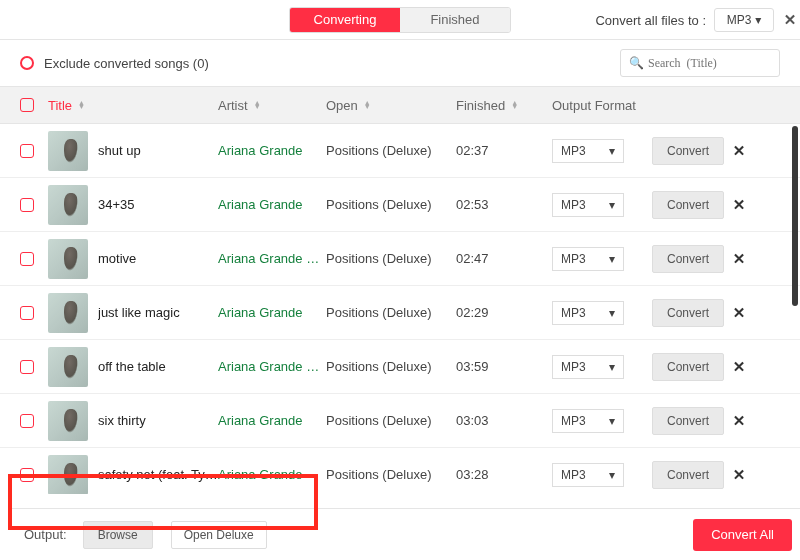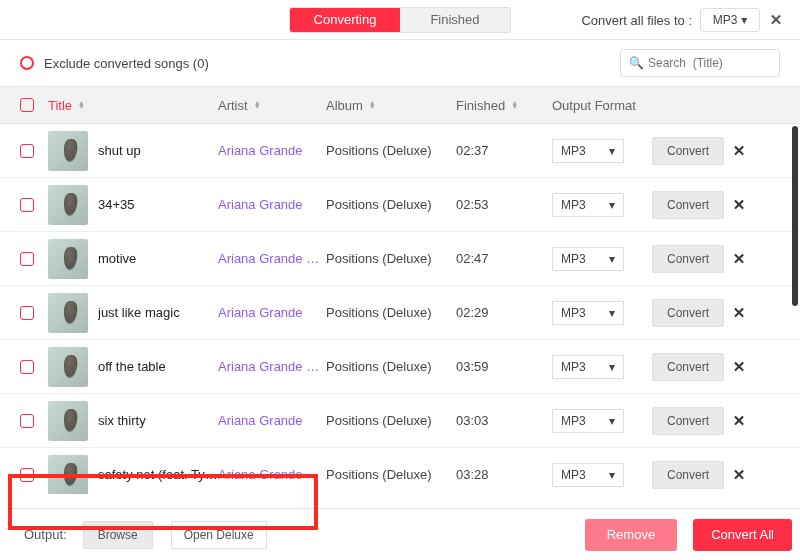--- a/index.html
+++ b/index.html
@@ -2,47 +2,47 @@
 <html><head>
 <meta charset="utf-8">
 <style>
   * { box-sizing: border-box; margin: 0; padding: 0; font-family: -apple-system, "Segoe UI", Arial, sans-serif; }
   body { width: 800px; height: 560px; background: #fff; font-size: 13px; color: #333; overflow: hidden; }
 
   .top-bar { position: relative; height: 40px; border-bottom: 1px solid #e5e5e5; display: flex; align-items: center; justify-content: center; }
   .tabs { display: flex; height: 26px; border: 1px solid #ddd; border-radius: 3px; overflow: hidden; }
   .tab { width: 110px; display: flex; align-items: center; justify-content: center; cursor: pointer; background: #f1f1f1; color: #666; }
   .tab.active { background: #ff2e44; color: #fff; }
-  .convert-all-wrap { position: absolute; right: 16px; top: 0; height: 40px; display: flex; align-items: center; gap: 8px; color: #444; }
+  .convert-all-wrap { position: absolute; right: 2px; top: 0; height: 40px; display: flex; align-items: center; gap: 8px; color: #444; }
   .fmt-select { height: 24px; width: 60px; border: 1px solid #ddd; border-radius: 3px; display: flex; align-items: center; justify-content: center; gap: 4px; cursor: pointer; background: #fff; font-size: 12px; }
   .close-x { width: 16px; text-align: center; cursor: pointer; font-weight: bold; font-size: 15px; color: #555; }
 
   .filter-row { height: 46px; display: flex; align-items: center; padding: 0 20px; justify-content: space-between; gap: 48px; }
   .exclude { display: flex; align-items: center; gap: 10px; color: #444; }
   .radio-circle { width: 14px; height: 14px; border: 2px solid #ff2e44; border-radius: 50%; }
   .search-box { width: 160px; height: 28px; border: 1px solid #ddd; border-radius: 3px; display: flex; align-items: center; padding: 0 8px; color: #999; gap: 4px; font-size: 12px; }
-  .search-box input { border: none; outline: none; width: 100%; font-size: 12px; color: #0369a1; }
+  .search-box input { border: none; outline: none; width: 100%; font-size: 12px; color: #0369a1; font-family: Liberation Serif, serif; }
 
   .header-row { height: 38px; background: #f2f2f2; display: flex; align-items: center; padding: 0 20px; border-top: 1px solid #e5e5e5; border-bottom: 1px solid #e5e5e5; color: #666; }
   .chk { width: 14px; height: 14px; border: 1.5px solid #ff2e44; border-radius: 3px; margin-right: 14px; flex: 0 0 auto; cursor: pointer; }
   .col-title { width: 170px; color: #ff2e44; display: flex; align-items: center; gap: 6px; }
   .col-artist { width: 108px; display: flex; align-items: center; gap: 6px; }
   .col-album { width: 130px; display: flex; align-items: center; gap: 6px; }
   .col-duration { width: 96px; display: flex; align-items: center; gap: 6px; }
   .col-format { width: 100px; }
   .col-convert { width: 75px; }
   .col-del { width: 24px; text-align: center; }
   .sort-icons { display: inline-flex; flex-direction: column; line-height: 4px; font-size: 7px; color: #aaa; }
 
   .rows { height: 370px; overflow-y: auto; }
   .row { height: 54px; display: flex; align-items: center; padding: 0 20px; border-bottom: 1px solid #eee; }
   .thumb { width: 40px; height: 40px; background: linear-gradient(135deg,#c8d8d2 0%,#b9c9c4 50%,#a8b8b3 100%); border-radius: 2px; margin-right: 10px; position: relative; flex: 0 0 auto; }
   .thumb::after { content:""; position:absolute; left:16px; top:8px; width:14px; height:24px; background: radial-gradient(ellipse at 40% 30%, #5a4a42 0%, #3a3028 60%, transparent 70%); border-radius: 40% 40% 50% 50%; opacity:.75;}
   .title-txt { flex: 0 0 120px; color: #222; white-space: nowrap; overflow: hidden; text-overflow: ellipsis; }
-  .artist-txt { flex: 0 0 108px; color: #8b5cf6; white-space: nowrap; overflow: hidden; text-overflow: ellipsis; }
+  .artist-txt { flex: 0 0 108px; color: #15803d; white-space: nowrap; overflow: hidden; text-overflow: ellipsis; }
   .album-txt { flex: 0 0 130px; color: #444; white-space: nowrap; overflow: hidden; text-overflow: ellipsis; }
   .dur-txt { flex: 0 0 96px; color: #444; }
   .fmt-cell { flex: 0 0 100px; }
   .row-fmt { width: 72px; height: 24px; border: 1px solid #ddd; background: #fff; display: flex; align-items: center; justify-content: space-between; padding: 0 8px; cursor: pointer; font-size: 12px; color:#444; }
   .conv-cell { flex: 0 0 75px; }
   .conv-btn { width: 72px; height: 28px; background: #eaeaea; border: 1px solid #ddd; color: #555; display: flex; align-items: center; justify-content: center; cursor: pointer; border-radius: 2px; font-size: 12px; }
   .del-cell { flex: 0 0 24px; text-align: center; cursor: pointer; font-weight: bold; color: #333; font-size: 15px; }
 
   .scroll-ind { position: absolute; right: 2px; top: 126px; width: 6px; height: 180px; background: #3a3a3a; border-radius: 3px; }
 
@@ -90,21 +90,21 @@
   <span class="chk"></span>
   <div class="col-title">
     <span>Title</span>
     <span class="sort-icons">▲<br>▼</span>
   </div>
   <div class="col-artist">
     <span>Artist</span>
     <span class="sort-icons">▲<br>▼</span>
   </div>
   <div class="col-album">
-    <span>Album</span>
+    <span>Open</span>
     <span class="sort-icons">▲<br>▼</span>
   </div>
   <div class="col-duration">
     <span>Finished</span>
     <span class="sort-icons">▲<br>▼</span>
   </div>
   <div class="col-format">
     <span>Output Format</span>
   </div>
   <div class="col-convert"></div>
@@ -240,17 +240,16 @@
     </div>
   </div>
 
 <div class="scroll-ind"></div>
 
 <div class="bottom-bar">
   <span class="out-label">Output:</span>
   <div class="browse-btn">Browse</div>
   <div class="open-folder">Open Deluxe</div>
   <div class="spacer"></div>
-  <div class="remove-btn">Remove</div>
   <div class="convert-all-btn">Convert All</div>
 </div>
 
 <div class="highlight-box"></div>
 
 </body></html>

